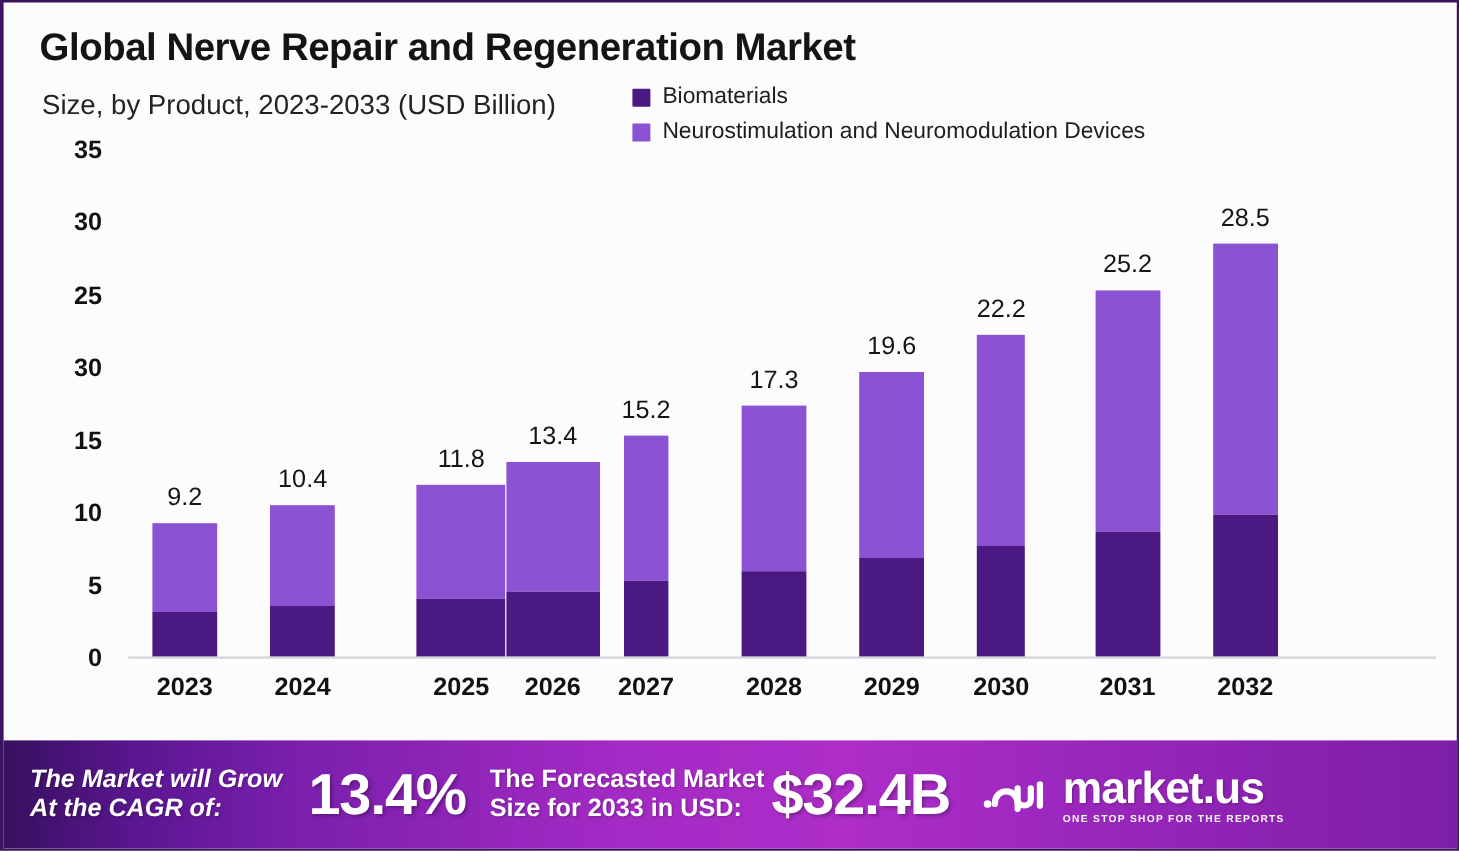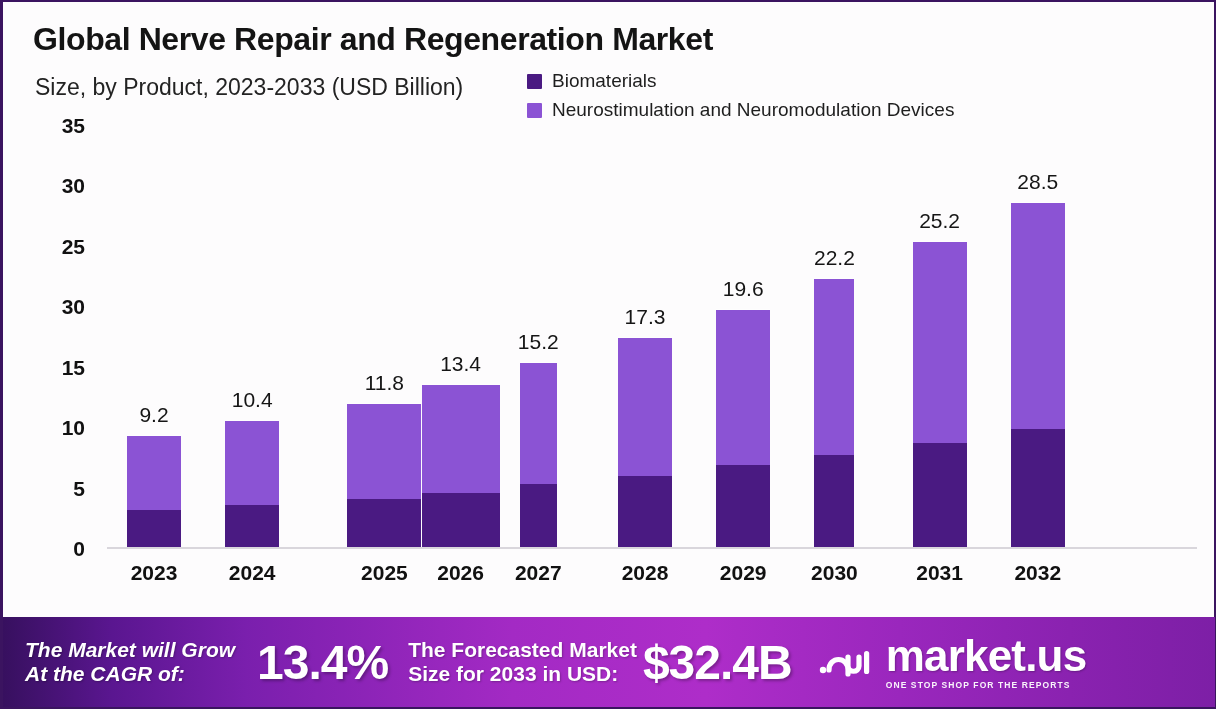--- a/index.html
+++ b/index.html
@@ -91,21 +91,21 @@
     white-space:nowrap;
   }
   #cagr-label { margin-left:22px;font-style:italic; }
   #cagr-value { margin-left:22px; }
   #forecast-label { margin-left:20px; }
   #forecast-value { margin-left:6px; }
   #brand { display:flex; align-items:center; margin-left:26px; }
   #brand-mark { margin-right:10px; }
   #brand-text { line-height:1; }
   #brand-name {
-    font-size:44px; font-weight:bold; letter-spacing:-0.8px;
+    font-size:37px; font-weight:bold; letter-spacing:-0.8px;
     text-shadow:1px 1px 2px rgba(0,0,0,.25);
   }
   #brand-tagline {
     font-size:8.5px; font-weight:bold; letter-spacing:1.1px;
     margin-top:3px; opacity:.95;
   }
 </style>
 </head>
 <body>
 

